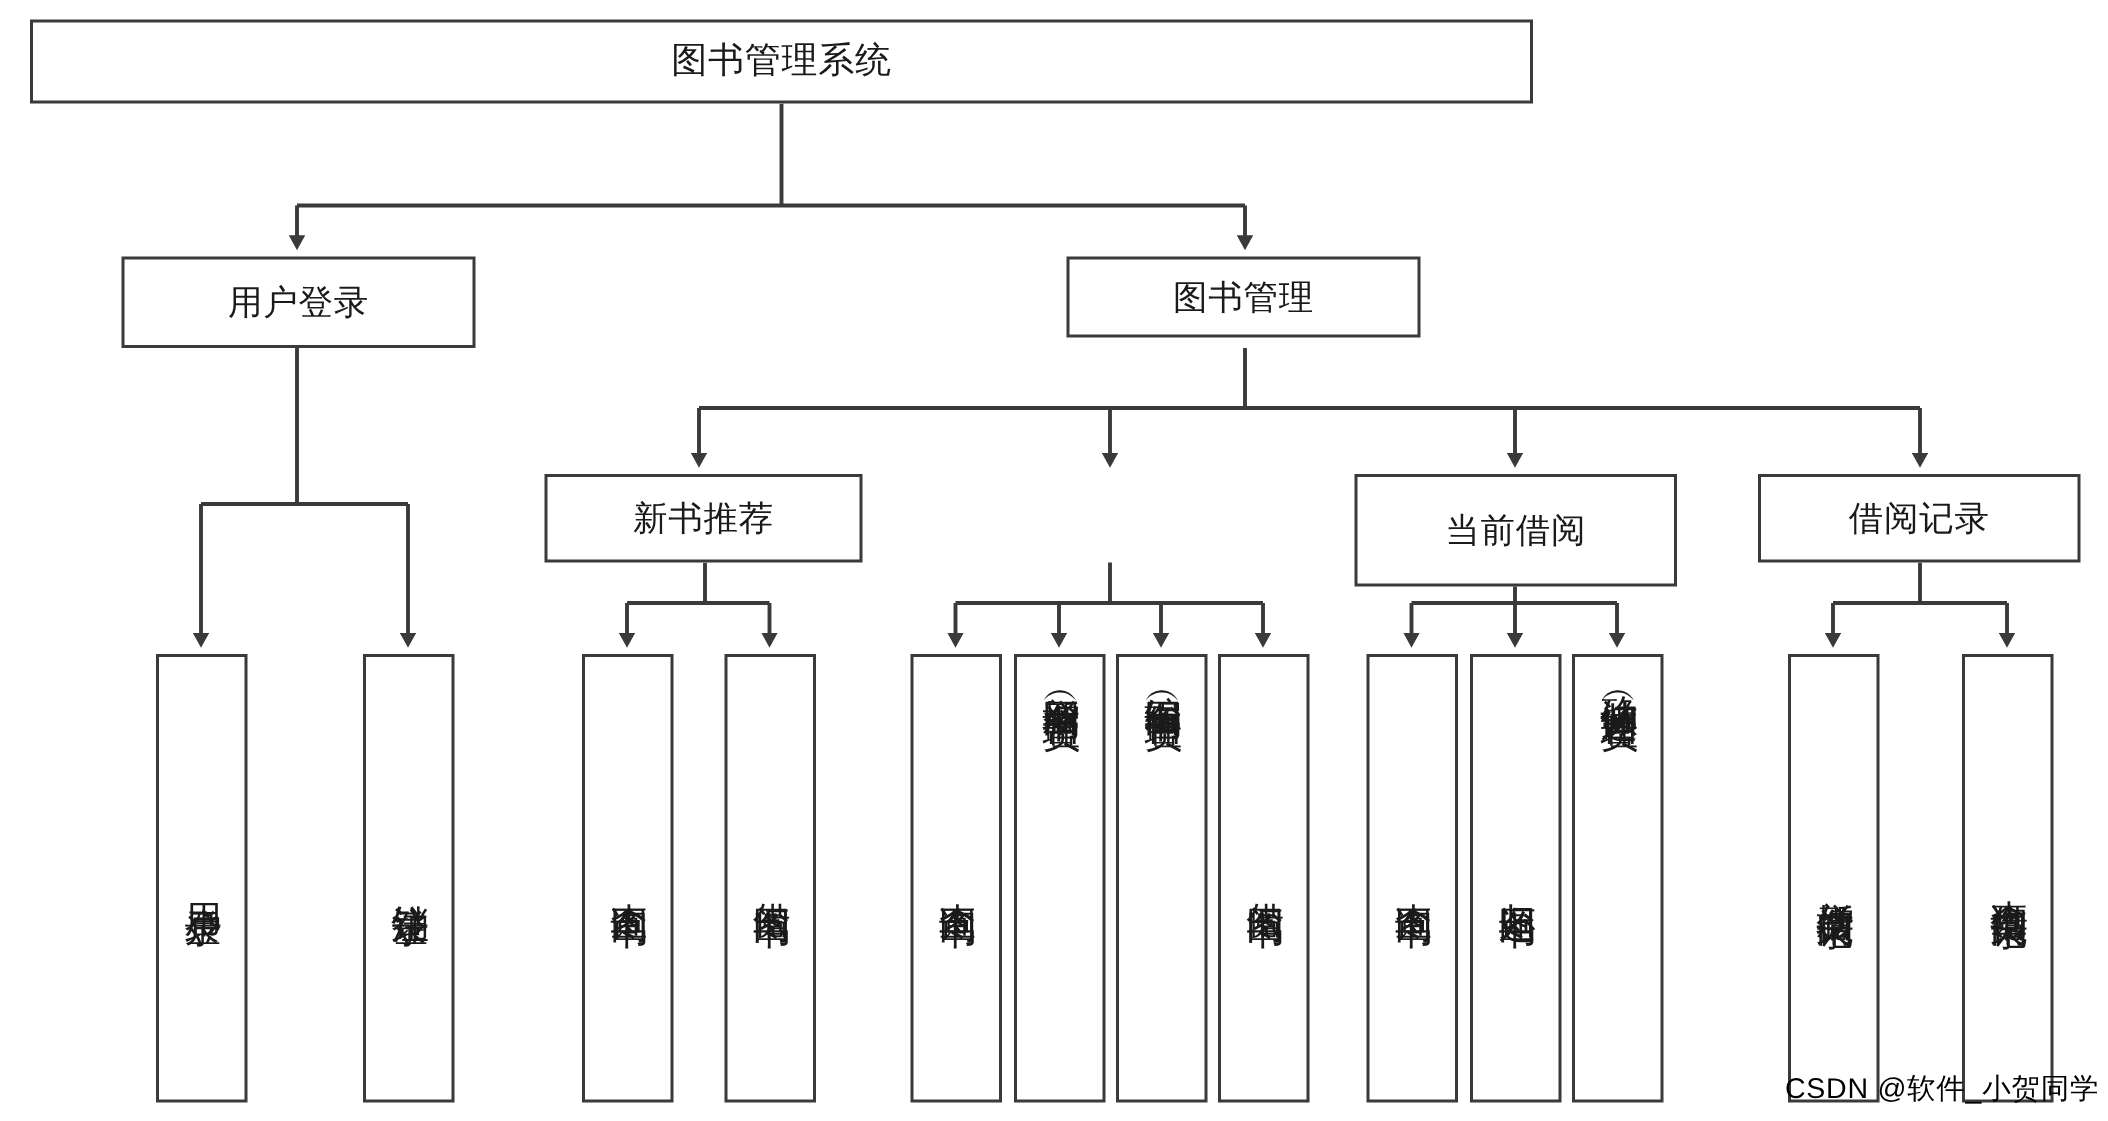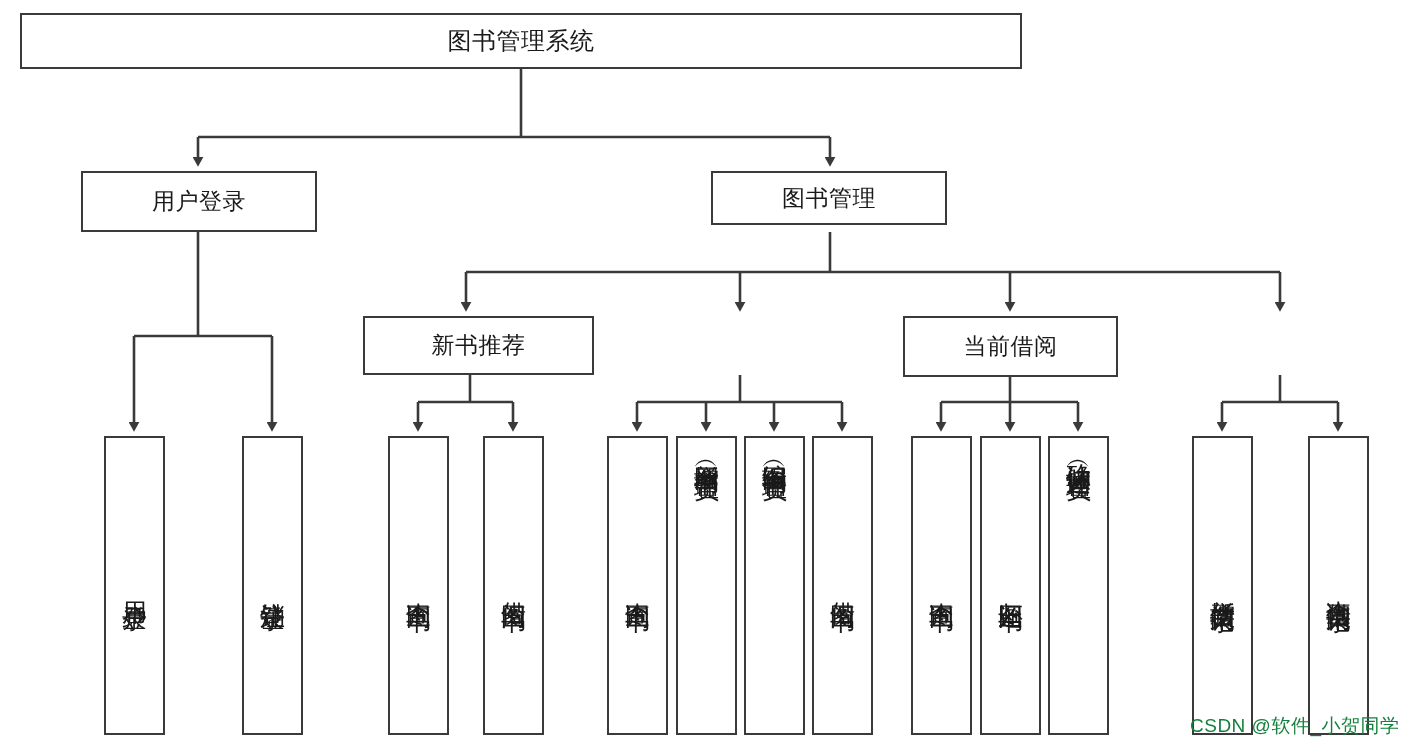--- a/index.html
+++ b/index.html
@@ -62,21 +62,21 @@
     white-space: nowrap;
   }
   
   .node.v.center {
     align-items: center;
     padding-top: 0;
   }
   .watermark {
     position: absolute;
     font-size: 19px;
-    color: #15803d;
+    color: #000000;
     letter-spacing: 0.5px;
     white-space: nowrap;
     font-family: "Liberation Sans", "DejaVu Sans", sans-serif;
   }
 </style>
 </head>
 <body>
 
 <div id="canvas">
 
@@ -134,25 +134,28 @@
     <span class="label">图书管理系统</span>
   </div>
 
   <div class="node h" style="left:81px; top:171px; width:236px; height:61px;">
     <span class="label">用户登录</span>
   </div>
   <div class="node h" style="left:711px; top:171px; width:236px; height:54px;">
     <span class="label">图书管理</span>
   </div>
 
-  <div class="node h" style="left:363px; top:316px; width:231px; height:59px;">
+  <div class="node h" style="left:363px; top:316px; width:212px; height:59px;">
     <span class="label">新书推荐</span>
   </div>
-  <div class="node h" style="left:903px; top:316px; width:215px; height:61px;">
+  <div class="node h" style="left:903px; top:316px; width:215px; height:75px;">
     <span class="label">当前借阅</span>
+  </div>
+  <div class="node h" style="left:1172px; top:316px; width:215px; height:59px;">
+    <span class="label">借阅记录</span>
   </div>
 
   <div class="node v center" style="left:104px; top:436px; width:61px; height:299px;">
     <span class="label">用户登录</span>
   </div>
   <div class="node v center" style="left:242px; top:436px; width:61px; height:299px;">
     <span class="label">注销登录</span>
   </div>
 
   <div class="node v center" style="left:388px; top:436px; width:61px; height:299px;">

